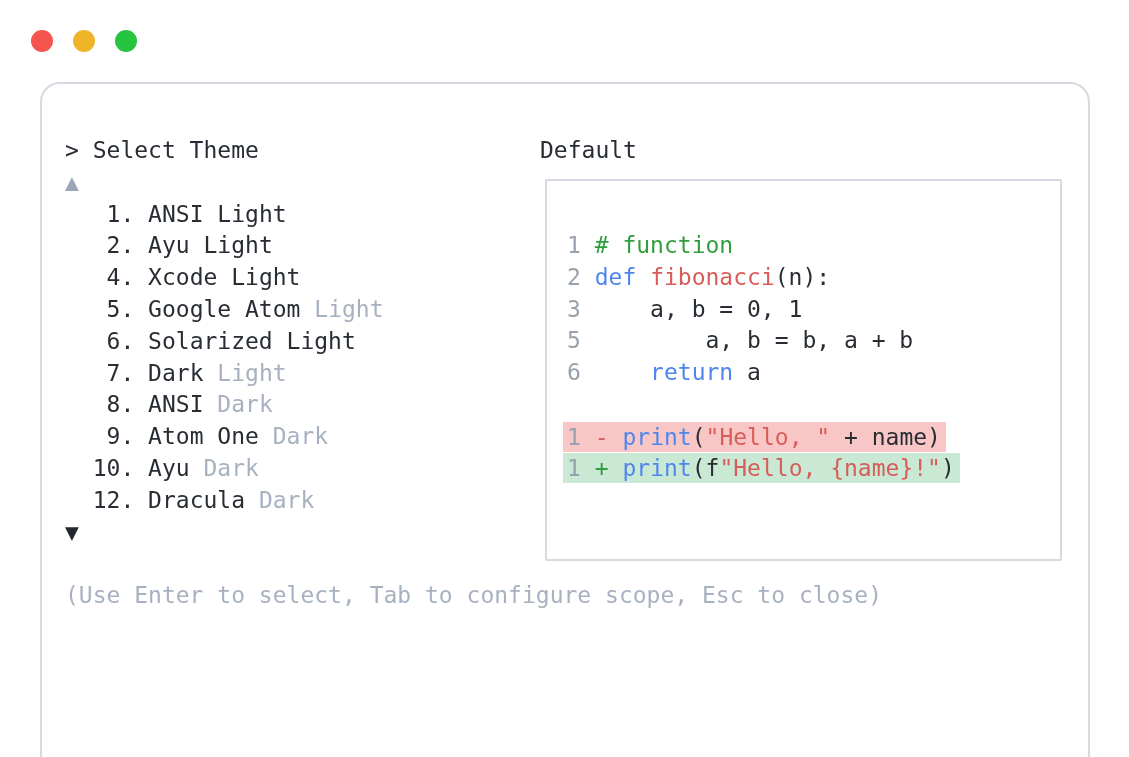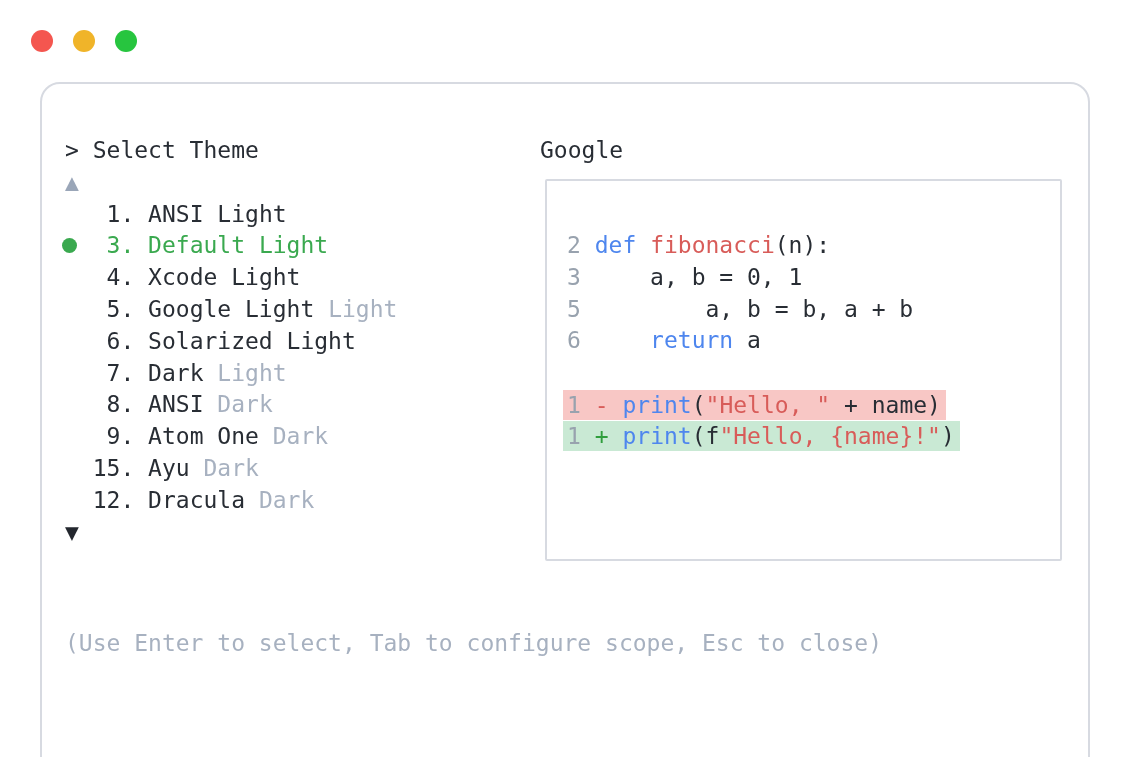--- a/index.html
+++ b/index.html
@@ -22,21 +22,21 @@
   .wdot.min{background:var(--dot-min);}
   .wdot.max{background:var(--dot-max);}
 
   .panel{
     position:absolute;left:40px;top:82px;width:1050px;height:720px;
     background:#ffffff;border:2px solid var(--border);border-radius:20px;
   }
   .left-col{position:absolute;left:23px;top:51px;}
   .row{height:31.8px;line-height:31.8px;white-space:pre;}
   .row.prompt{color:var(--ink);}
-  .row.help{color:var(--muted);margin-top:48px;}
+  .row.help{color:var(--muted);}
   .arrow{display:inline-block;}
   .arrow.up{color:var(--arrow-up);}
   .arrow.down{color:var(--arrow-down);}
 
   .theme-row{position:relative;}
   .theme-row .lead,.theme-row .name{color:var(--ink);}
   .theme-row .muted{color:var(--muted);}
   .theme-row.selected .lead,
   .theme-row.selected .name,
   .theme-row.selected .muted{color:var(--selection);}
@@ -76,38 +76,39 @@
   <span class="wdot max"></span>
 </div>
 
 <div class="panel">
 
   <div class="left-col">
     <div class="row prompt">&gt; Select Theme</div>
     <div class="row"><span class="arrow up">▲</span></div>
     <div id="theme-list">
         <div class="row theme-row"><span class="lead">   1. </span><span class="name">ANSI</span><span class="lead"> </span><span class="name">Light</span></div>
-        <div class="row theme-row selected"><span class="sel-dot"></span><span class="lead">   3. </span><span class="name">Default</span><span class="lead"> </span><span class="name">Light</span></div>
+        <div class="row theme-row"><span class="lead">   2. </span><span class="name">Ayu</span><span class="lead"> </span><span class="name">Light</span></div>
         <div class="row theme-row"><span class="lead">   4. </span><span class="name">Xcode</span><span class="lead"> </span><span class="name">Light</span></div>
-        <div class="row theme-row"><span class="lead">   5. </span><span class="name">Google Light</span><span class="lead"> </span><span class="muted">Light</span></div>
+        <div class="row theme-row"><span class="lead">   5. </span><span class="name">Google Atom</span><span class="lead"> </span><span class="muted">Light</span></div>
         <div class="row theme-row"><span class="lead">   6. </span><span class="name">Solarized</span><span class="lead"> </span><span class="name">Light</span></div>
         <div class="row theme-row"><span class="lead">   7. </span><span class="name">Dark</span><span class="lead"> </span><span class="muted">Light</span></div>
         <div class="row theme-row"><span class="lead">   8. </span><span class="name">ANSI</span><span class="lead"> </span><span class="muted">Dark</span></div>
         <div class="row theme-row"><span class="lead">   9. </span><span class="name">Atom One</span><span class="lead"> </span><span class="muted">Dark</span></div>
-        <div class="row theme-row"><span class="lead">  15. </span><span class="name">Ayu</span><span class="lead"> </span><span class="muted">Dark</span></div>
+        <div class="row theme-row"><span class="lead">  10. </span><span class="name">Ayu</span><span class="lead"> </span><span class="muted">Dark</span></div>
         <div class="row theme-row"><span class="lead">  12. </span><span class="name">Dracula</span><span class="lead"> </span><span class="muted">Dark</span></div>
       </div>
     <div class="row"><span class="arrow down">▼</span></div>
     <div class="row"></div>
     <div class="row help">(Use Enter to select, Tab to configure scope, Esc to close)</div>
   </div>
 
-  <div class="row preview-title">Google</div>
+  <div class="row preview-title">Default</div>
   <div class="preview-box"></div>
   <div class="code-col" id="code-col">
+      <div class="crow"><span class="lnum">1</span><span class="t-plain"> </span><span class="t-comment"># function</span></div>
       <div class="crow"><span class="lnum">2</span><span class="t-plain"> </span><span class="t-kw">def</span><span class="t-plain"> </span><span class="t-fn">fibonacci</span><span class="t-plain">(n):</span></div>
       <div class="crow"><span class="lnum">3</span><span class="t-plain">     a, b = 0, 1</span></div>
       <div class="crow"><span class="lnum">5</span><span class="t-plain">         a, b = b, a + b</span></div>
       <div class="crow"><span class="lnum">6</span><span class="t-plain">     </span><span class="t-kw">return</span><span class="t-plain"> a</span></div>
       <div class="crow"></div>
       <div class="crow diff removed"><span class="lnum">1</span><span class="t-plain"> </span><span class="t-minus">-</span><span class="t-plain"> </span><span class="t-kw">print</span><span class="t-plain">(</span><span class="t-str">"Hello, "</span><span class="t-plain"> + name)</span></div>
       <div class="crow diff added"><span class="lnum">1</span><span class="t-plain"> </span><span class="t-plus">+</span><span class="t-plain"> </span><span class="t-kw">print</span><span class="t-plain">(f</span><span class="t-str">"Hello, {name}!"</span><span class="t-plain">)</span></div>
     </div>
 
 </div>

